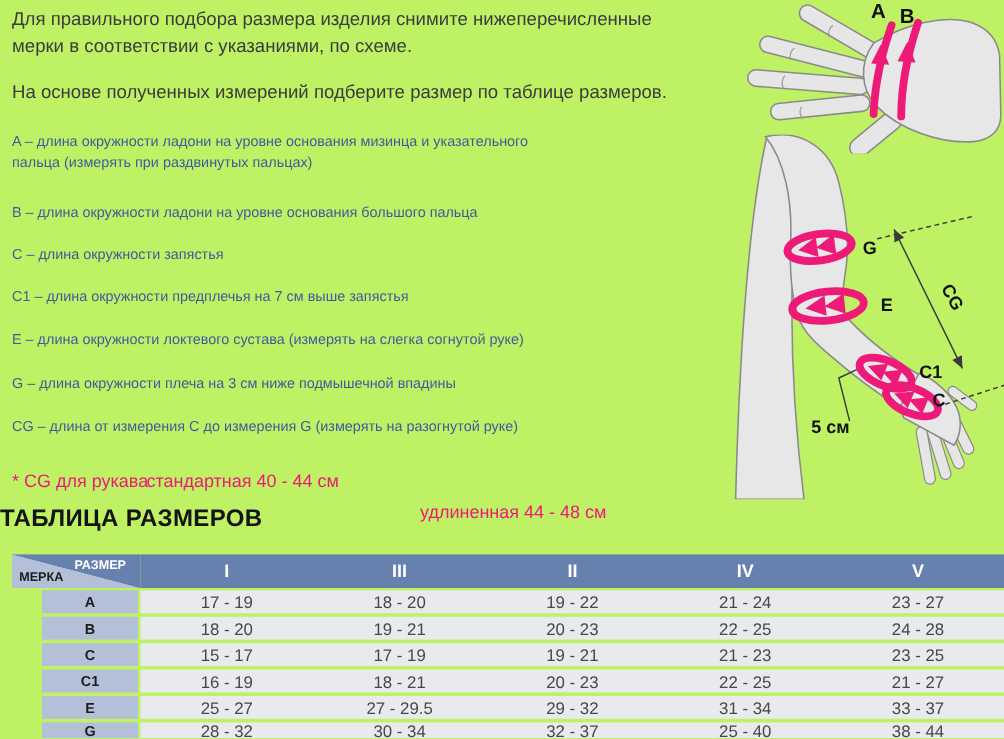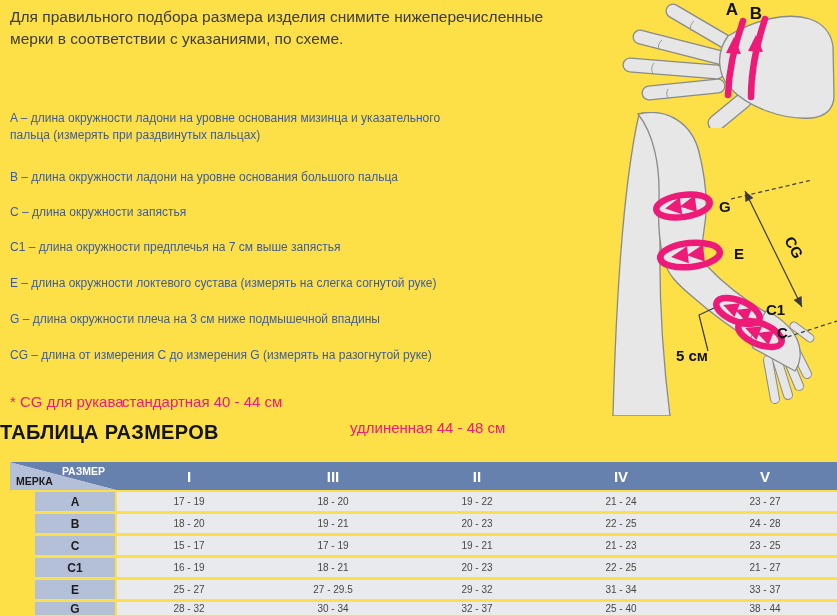--- a/index.html
+++ b/index.html
@@ -5,21 +5,21 @@
   :root{
     --pink:#ed1a78;
     --blue-text:#3e5c9d;
     --hdr:#6781ae;
     --lbl:#b4bfd8;
     --cell:#e8eaed;
   }
   *{margin:0;padding:0;box-sizing:border-box;}
   html,body{background:#ffffff;}
   #page{
-    position:relative;width:837px;height:616px;overflow:hidden;background:#fde047;
+    position:relative;width:837px;height:616px;overflow:hidden;background:#bef264;
     font-family:"Liberation Sans","DejaVu Sans",sans-serif;
     padding-left:33px;
   }
   .p1{position:absolute;left:10px;top:6px;width:570px;font-size:15.5px;line-height:1.42;color:#3c3c3c;}
   .p2{position:absolute;left:10px;top:69px;width:600px;font-size:15.5px;color:#3c3c3c;}
   #mlist .m-item{position:absolute;left:10px;width:580px;color:var(--blue-text);font-size:12px;line-height:1.45;}
   #mlist .m-item:nth-child(1){top:110px;width:470px;}
   #mlist .m-item:nth-child(2){top:169px;}
   #mlist .m-item:nth-child(3){top:204px;}
   #mlist .m-item:nth-child(4){top:239px;}
@@ -42,21 +42,21 @@
   .hcols{flex:1;background:var(--hdr);display:flex;}
   .hcol{width:144px;color:#fff;font-weight:bold;font-size:15px;
     display:flex;align-items:center;justify-content:center;}
   .trow{display:flex;height:19px;margin-top:3px;}
   .trow:first-child{margin-top:2px;}
   .trow:last-child{height:13px;}
   .tlabel{margin-left:25px;width:80px;flex:0 0 80px;background:var(--lbl);
     font-weight:bold;font-size:12px;color:#1c1c1c;
     display:flex;align-items:center;justify-content:center;}
   .tstrip{flex:1;margin-left:2px;background:var(--cell);display:flex;}
-  .tcell{width:144px;font-size:10px;color:#474747;
+  .tcell{width:144px;font-size:14px;color:#474747;
     display:flex;align-items:center;justify-content:center;}
   
   .hand-svg{position:absolute;left:616px;top:0;}
   .arm-svg{position:absolute;left:598px;top:112px;}
   .grayfill{fill:#e7e7e7;stroke:#8a8a8a;stroke-width:1.3;}
   .f-under{stroke:#8a8a8a;stroke-width:15;stroke-linecap:round;}
   .f-over{stroke:#e6e6e6;stroke-width:12.4;stroke-linecap:round;}
   .fg-under{stroke:#8a8a8a;stroke-width:10;stroke-linecap:round;}
   .fg-over{stroke:#e6e6e6;stroke-width:8;stroke-linecap:round;}
   .crease{stroke:#9a9a9a;stroke-width:1;fill:none;}
@@ -68,20 +68,21 @@
     font-size:15px;font-weight:bold;fill:#111;}
   .dlabel-lg{font-family:"Liberation Sans","DejaVu Sans",sans-serif;
     font-size:17px;font-weight:bold;fill:#111;}
 </style>
 </head>
 <body>
 
 <div id="page">
 
   <p class="p1">Для правильного подбора размера изделия снимите нижеперечисленные мерки в соответствии с указаниями, по схеме.</p>
+  <p class="p2">На основе полученных измерений подберите размер по таблице размеров.</p>
 
   <div id="mlist">
       <div class="m-item">A – длина окружности ладони на уровне основания мизинца и указательного пальца (измерять при раздвинутых пальцах)</div>
       <div class="m-item">B – длина окружности ладони на уровне основания большого пальца</div>
       <div class="m-item">C – длина окружности запястья</div>
       <div class="m-item">C1 – длина окружности предплечья на 7 см выше запястья</div>
       <div class="m-item">E – длина окружности локтевого сустава (измерять на слегка согнутой руке)</div>
       <div class="m-item">G – длина окружности плеча на 3 см ниже подмышечной впадины</div>
       <div class="m-item">CG – длина от измерения C до измерения G (измерять на разогнутой руке)</div>
     </div>

